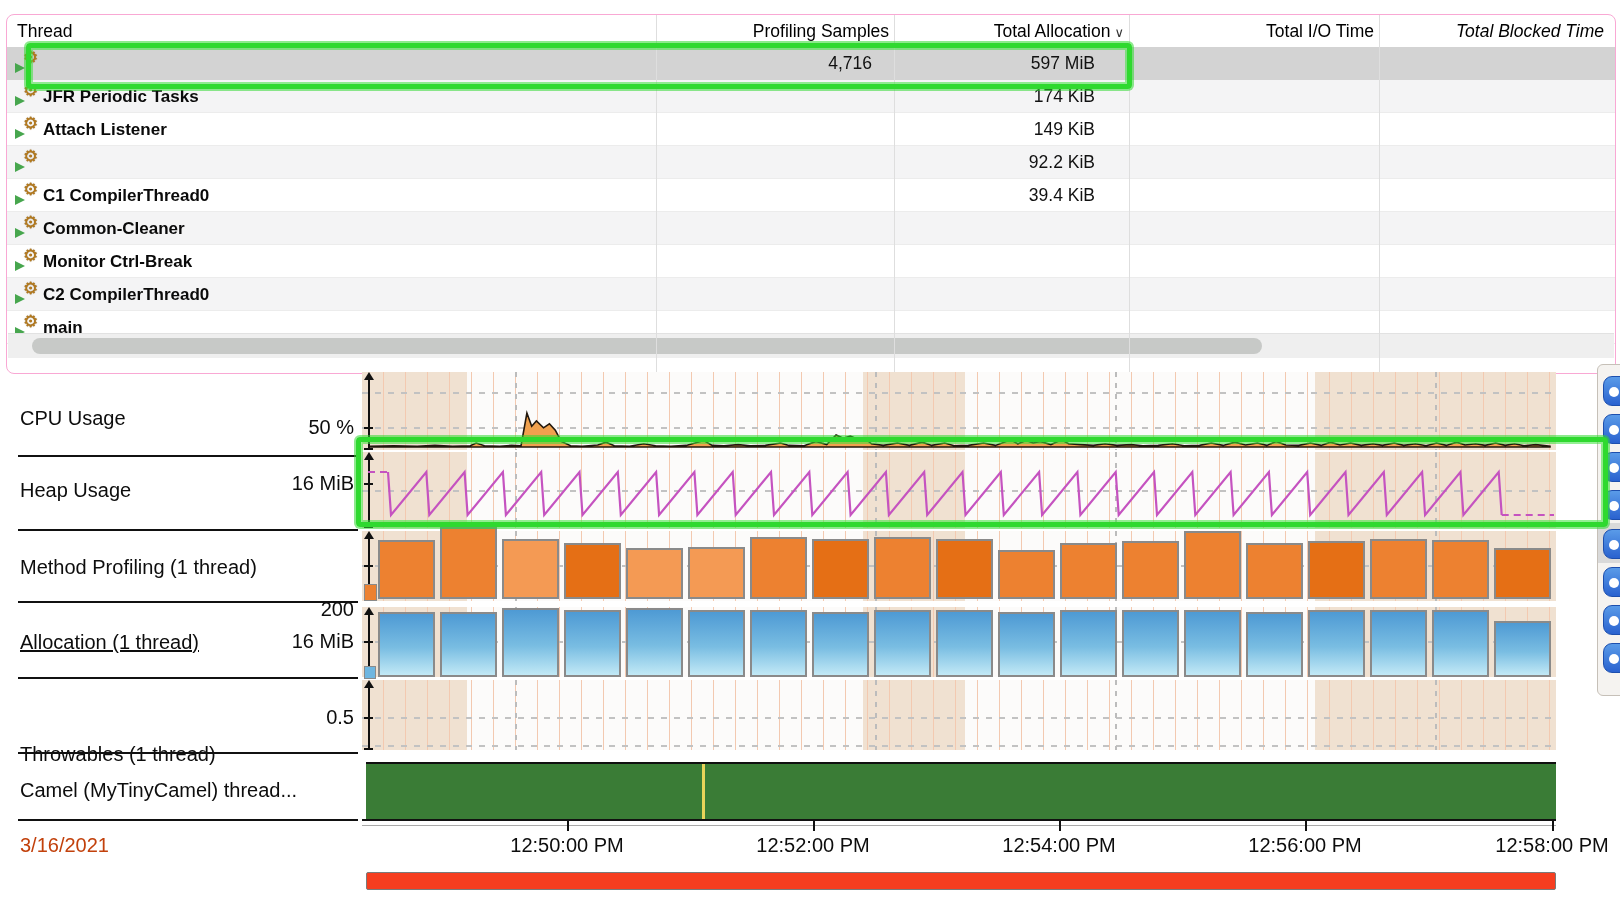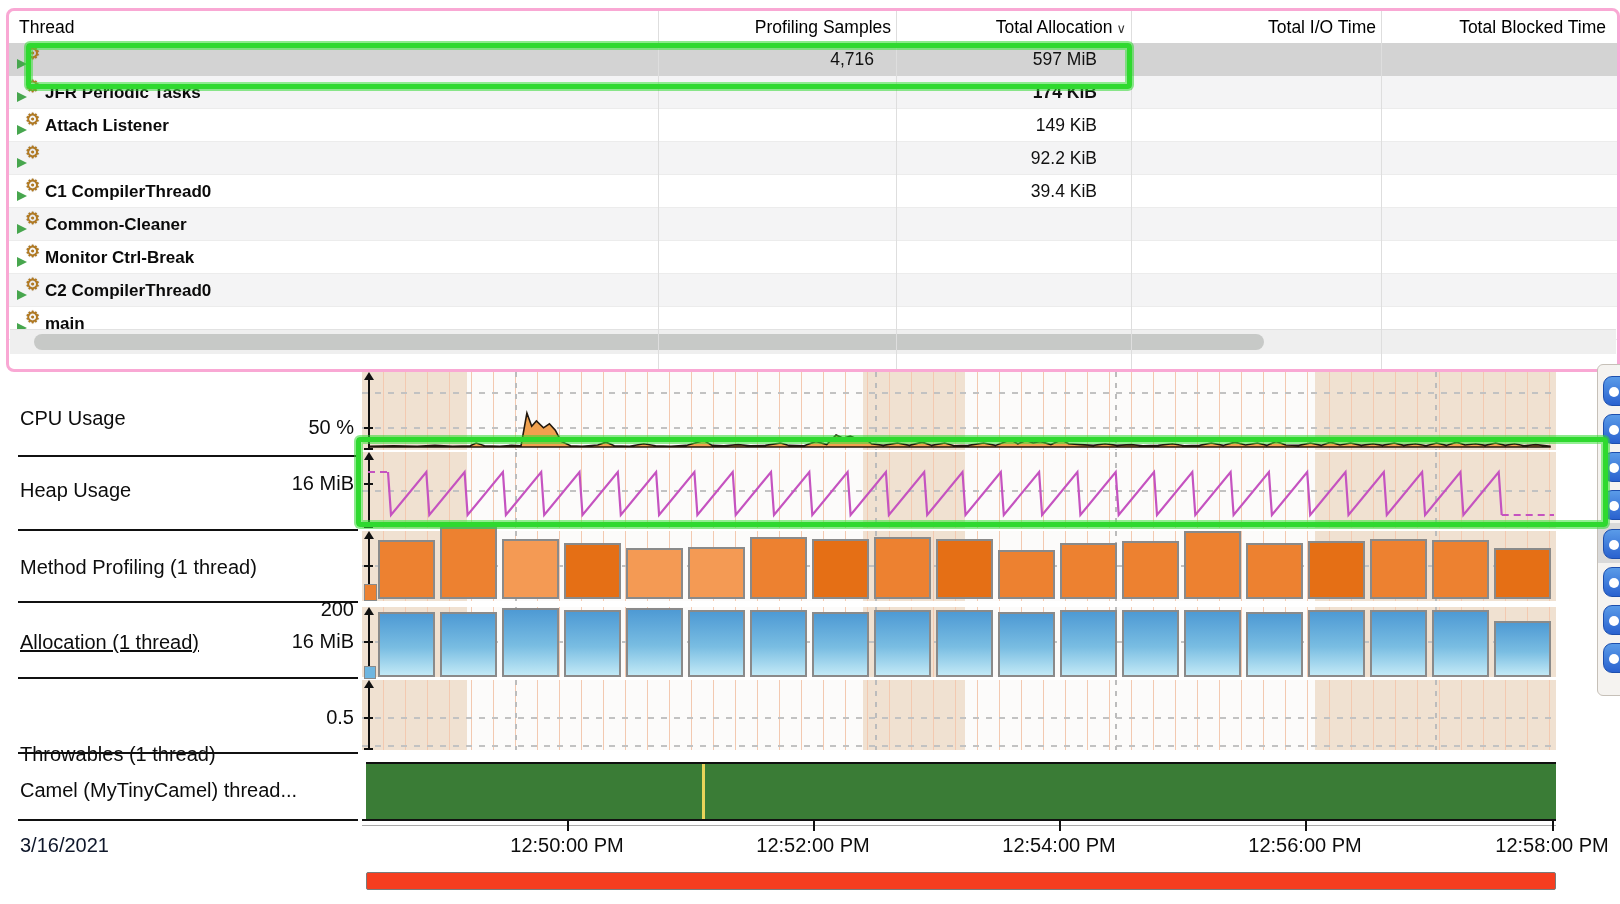--- a/index.html
+++ b/index.html
@@ -1,20 +1,20 @@
 <!DOCTYPE html>
 <html><head>
 <meta charset="utf-8">
 <style>
   html,body{margin:0;padding:0;background:#fff;}
   #screen{position:relative;width:1620px;height:904px;overflow:hidden;background:#fff;
     font-family:"Liberation Sans",sans-serif;color:#111;}
   
-  #thread-table{position:absolute;left:6px;top:8px;width:1608px;height:358px;
-    background:#fff;border:3px solid #f9a8d4;border-radius:8px;overflow:hidden;}
+  #thread-table{position:absolute;left:6px;top:14px;width:1608px;height:358px;
+    background:#fff;border:1px solid #f9a8d4;border-radius:8px;overflow:hidden;}
   .t-colsep{position:absolute;top:0;bottom:0;width:1px;background:#dedede;}
   .t-hcell{position:absolute;top:0;height:32px;line-height:32px;font-size:17.5px;color:#000;}
   .t-hcell.right{text-align:right;}
   .sort-glyph{font-size:13px;color:#333;margin-left:4px;}
   .t-row{position:absolute;left:0;width:100%;height:33px;}
   .t-row .rowline{position:absolute;left:0;right:0;bottom:0;height:1px;background:#ececec;}
   .ticon{position:absolute;left:8px;top:4px;width:26px;height:24px;}
   .ticon .tri{position:absolute;left:0;bottom:2px;width:0;height:0;
     border-left:10px solid #47a64e;border-top:5px solid transparent;border-bottom:5px solid transparent;}
   .ticon .gear{position:absolute;left:8px;top:-4px;font-size:17px;color:#b5791c;text-shadow:0 0 1px #6e4a0a;}
@@ -45,21 +45,21 @@
   svg{position:absolute;overflow:visible;}
   
   #thread-lane{position:absolute;left:366px;top:762px;width:1190px;height:55px;background:#3a7c36;
     border-top:2px solid #101010;border-bottom:2px solid #101010;box-sizing:content-box;}
   #lane-marker{position:absolute;top:0;bottom:0;width:3px;background:#e8d45a;}
   
   #time-axis-line{position:absolute;left:362px;top:819px;width:1194px;height:2px;background:#111;}
   #time-axis-line2{position:absolute;left:362px;top:825px;width:1194px;height:1px;background:#a9a9a9;}
   .time-tick{position:absolute;top:819px;width:2px;height:12px;background:#111;}
   .time-label{position:absolute;top:834px;width:180px;margin-left:-90px;text-align:center;font-size:20px;color:#0d0d0d;white-space:nowrap;}
-  #date-label{position:absolute;left:20px;top:834px;font-size:20px;color:#0f172a;}
+  #date-label{position:absolute;left:20px;top:834px;font-size:20px;color:#c2410c;}
   
   #red-scrollbar{position:absolute;left:366px;top:872px;width:1188px;height:16px;background:#f63d1f;
     border:1.5px solid #7a7a7a;border-radius:2px;}
   
   #side-panel{position:absolute;left:1597px;top:364px;width:60px;height:330px;background:#f5f3f0;
     border:1px solid #c6c0b8;border-radius:6px 0 0 6px;}
   .panel-sel{position:absolute;left:1598px;width:22px;height:40px;background:#d9d9d9;}
   .panel-btn{position:absolute;left:1603px;width:30px;height:30px;border-radius:9px;
     background:linear-gradient(180deg,#5a9be8,#2a62cf);border:1px solid #1d4fae;box-sizing:border-box;}
   .panel-btn::before{content:"";position:absolute;left:5px;top:10px;width:10px;height:10px;border-radius:50%;background:#fff;}
@@ -72,38 +72,38 @@
 <body>
 
 <div id="screen">
 
   <div id="thread-table">
     <div id="t-header">
         <div class="t-hcell" style="left: 10px;">Thread</div>
         <div class="t-hcell right" style="left: 582px; width: 300px;">Profiling Samples</div>
         <div class="t-hcell right" style="left: 817px; width: 300px;">Total Allocation<span class="sort-glyph">∨</span></div>
         <div class="t-hcell right" style="left: 1067px; width: 300px;">Total I/O Time</div>
-        <div class="t-hcell right" style="left: 1297px; width: 300px;">Total Blocked Time</div>
+        <div class="t-hcell right" style="left: 1297px; width: 300px; font-style: italic;">Total Blocked Time</div>
       </div>
     <div id="t-rows">
         <div class="t-row" style="top: 32px; background: rgb(211, 211, 211);">
           <div class="ticon">
             <div class="tri"></div>
             <div class="gear">⚙</div>
           </div>
           <div class="t-val" style="left: 649px; width: 216px;">4,716</div>
           <div class="t-val" style="left: 887px; width: 201px;">597 MiB</div>
         </div>
         <div class="t-row" style="top: 65px; background: rgb(244, 244, 245);">
           <div class="ticon">
             <div class="tri"></div>
             <div class="gear">⚙</div>
           </div>
           <div class="t-name">JFR Periodic Tasks</div>
-          <div class="t-val" style="left: 887px; width: 201px; font-weight: bold;">174 KiB</div>
+          <div class="t-val" style="left: 887px; width: 201px;">174 KiB</div>
           <div class="rowline"></div>
         </div>
         <div class="t-row" style="top: 98px; background: rgb(255, 255, 255);">
           <div class="ticon">
             <div class="tri"></div>
             <div class="gear">⚙</div>
           </div>
           <div class="t-name">Attach Listener</div>
           <div class="t-val" style="left: 887px; width: 201px;">149 KiB</div>
           <div class="rowline"></div>

